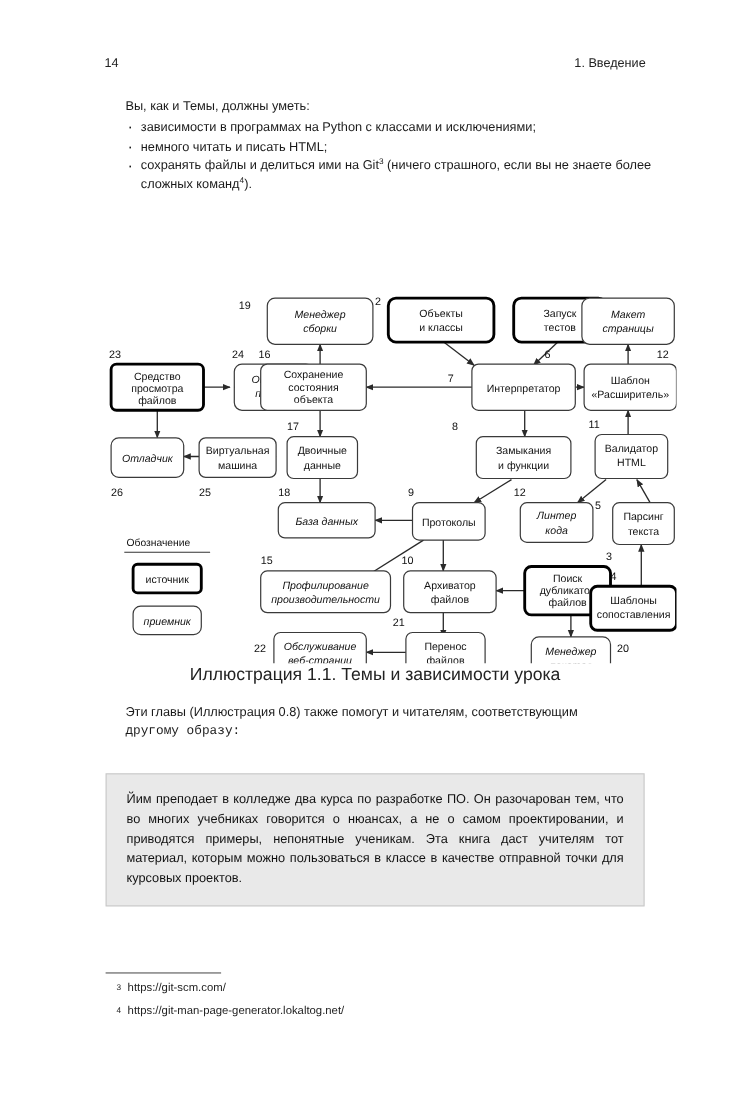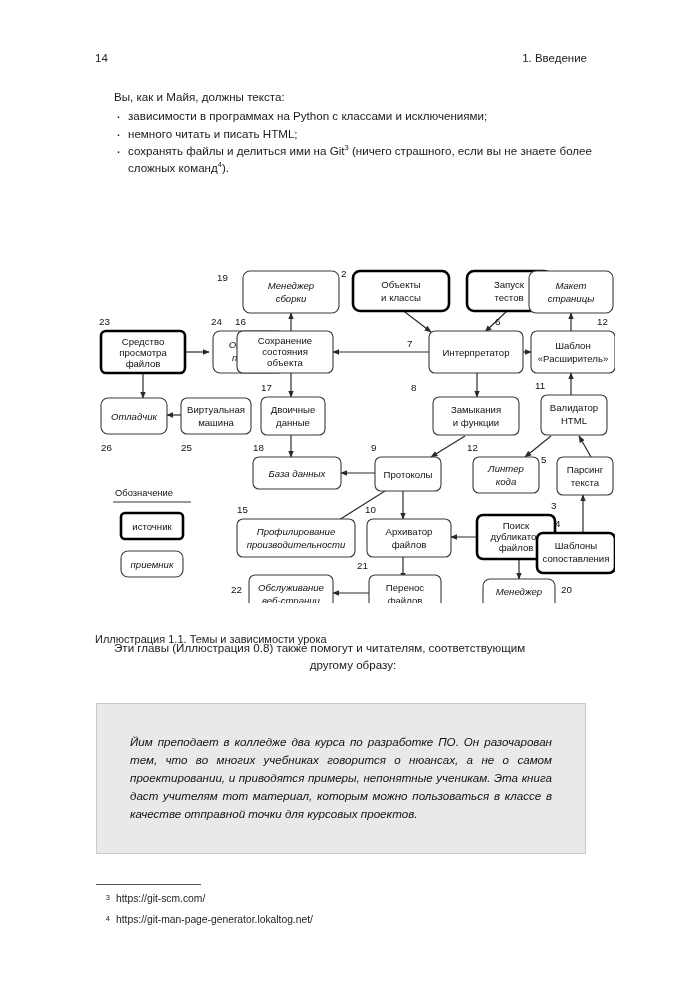--- a/index.html
+++ b/index.html
@@ -24,32 +24,32 @@
             margin:0;padding:0;list-style:none;font-size:11.6px;line-height:1.44;}
   ul.skills li{position:relative;padding-left:14px;margin:0 0 1px 0;
                text-align:justify;}
   ul.skills li:before{content:"\00B7";position:absolute;left:2px;top:-1px;
                font-size:15px;line-height:1.2;}
   sup{font-size:7.5px;vertical-align:super;line-height:0;}
 
   
   .figwrap{position:absolute;left:85px;top:263px;width:530px;height:340px;}
   .figwrap svg{display:block;}
-  .caption{position:absolute;left:95px;top:633px;width:492px;
-           font-size:11px;color:#222;}
+  .caption{position:absolute;left:95px;top:605px;width:492px;text-align:center;
+           font-size:16px;color:#222;}
 
   .para2{position:absolute;left:114px;top:640px;width:478px;font-size:11.6px;
          line-height:1.45;text-align:justify;}
-  .para2 .l2{text-align:center;}
+  .para2 .l2{text-align:left;font-family:Liberation Mono, monospace;}
 
   
   .quote{position:absolute;left:96px;top:703px;width:490px;
          background:#e9e9e9;border:1px solid #c9c9c9;
          box-sizing:border-box;padding:14px 18px 15px 18px;}
-  .quote p{margin:15px;font-size:11.6px;line-height:1.55;font-style:italic;
+  .quote p{margin:0;font-size:11.6px;line-height:1.55;
            text-align:justify;color:#111;}
 
   
   .fnrule{position:absolute;left:96px;top:884px;width:105px;height:1px;
           background:#555;}
   .fnotes{position:absolute;left:96px;top:891px;width:440px;font-size:10px;
           line-height:1.55;color:#222;}
   .fnotes .fn{display:flex;margin-bottom:5px;}
   .fnotes .fn .mark{width:20px;flex:0 0 20px;text-align:right;
                     font-size:7.5px;padding-top:1px;padding-right:6px;
@@ -69,21 +69,21 @@
 </head>
 <body>
 
 <div class="page">
 
   <div class="runhead">
     <span class="folio">14</span>
     <span class="chap">1. Введение</span>
   </div>
 
-  <div class="lead">Вы, как и Майя, должны текста:</div>
+  <div class="lead">Вы, как и Темы, должны уметь:</div>
 
   <ul class="skills">
     <li>зависимости в программах на Python с классами и исключениями;</li>
     <li>немного читать и писать HTML;</li>
     <li><span>сохранять файлы и делиться ими на Git</span><sup>3</sup><span> (ничего страшного, если вы не знаете более сложных команд</span><sup>4</sup><span>).</span></li>
   </ul>
 
   <div class="figwrap">
   <svg width="530" height="340" viewBox="0 0 530 340" xmlns="http://www.w3.org/2000/svg">
     <defs>

